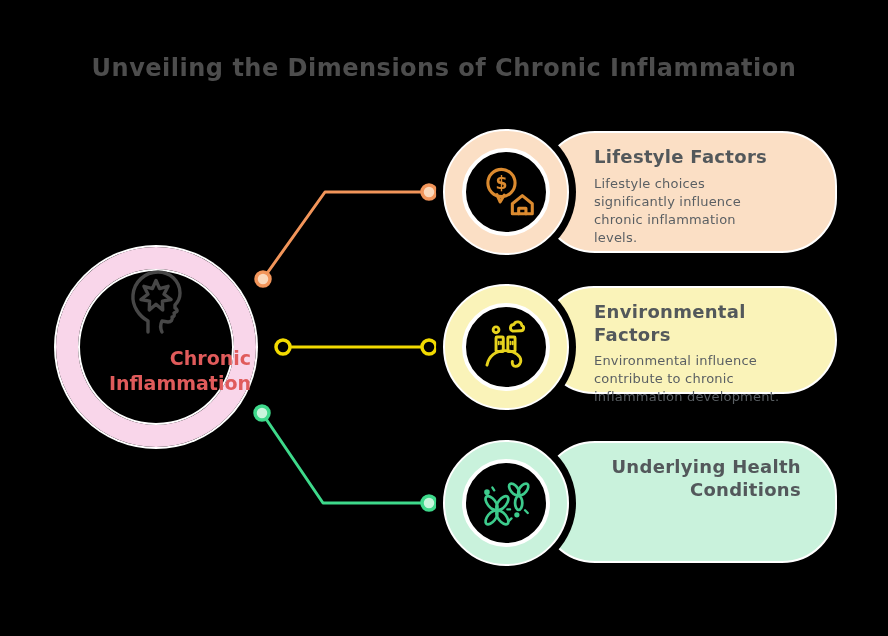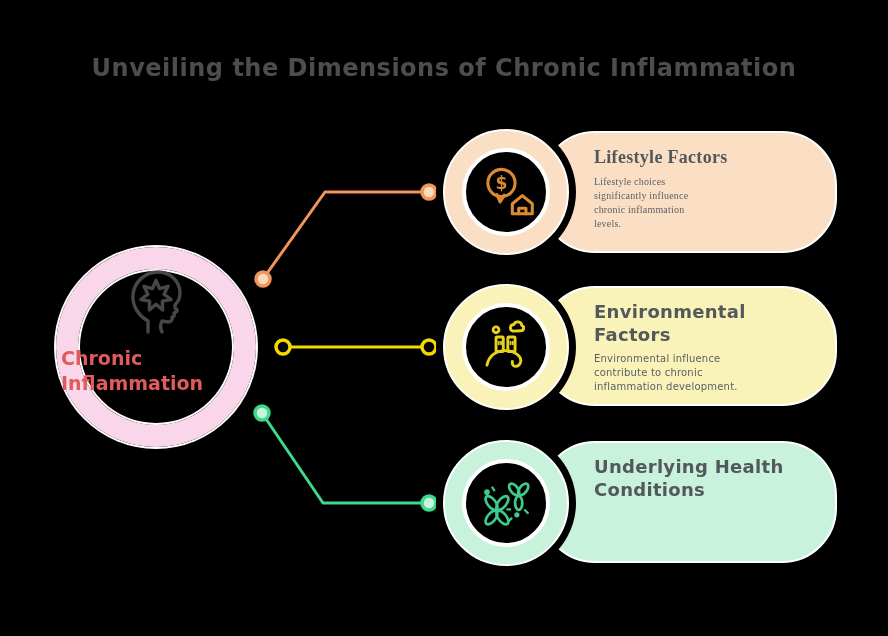--- a/index.html
+++ b/index.html
@@ -6,34 +6,34 @@
   .stage{position:relative;width:888px;height:636px;background:#000;overflow:hidden;
          font-family:"DejaVu Sans","Liberation Sans",sans-serif;}
   .page-title{position:absolute;top:54px;left:0;width:100%;margin:0;text-align:center;
               font-size:24px;font-weight:bold;color:#4D4D4D;letter-spacing:.5px;}
   .connectors{position:absolute;left:0;top:0;width:888px;height:636px;z-index:1;}
   
   .hub-ring{position:absolute;left:56px;top:247px;width:200px;height:200px;box-sizing:border-box;
             border-radius:50%;border:22px solid #F9D6EA;
             box-shadow:0 0 0 2px #FFFFFF, inset 0 0 0 2px #FFFFFF;z-index:2;}
   .hub-icon{position:absolute;left:118px;top:264px;z-index:3;}
-  .hub-label{position:absolute;left:61px;top:346px;width:190px;z-index:3;text-align:left;
+  .hub-label{position:absolute;left:61px;top:346px;width:190px;z-index:3;text-align:right;
              font-size:19px;font-weight:bold;color:#E05B5B;line-height:1.32;white-space:pre-line;}
   
   .card{position:absolute;left:540px;width:297px;box-sizing:border-box;z-index:2;
         border:2px solid #fff;border-radius:55px;padding:13px 34px 10px 52px;}
-  .card--1{top:131px;height:122px;font-family:Liberation Serif, serif;}
-  .card--2{top:286px;height:120px;}
+  .card--1{top:131px;height:122px;}
+  .card--2{top:286px;height:108px;}
   .card--3{top:441px;height:122px;}
   .card--peach{background:#FBDFC5;}
   .card--yellow{background:#FAF3B9;}
-  .card--mint{background:#C9F2DC;}
+  .card--mint{background:#C9F2DC;text-align:right;}
   .card-title{margin:0;font-size:18px;font-weight:bold;color:#53585B;line-height:1.25;
               letter-spacing:.3px;white-space:pre-line;}
-  .card-desc{margin:6px 0 0;font-size:10px;color:#5A5F63;line-height:1.4;
+  .card-desc{margin:6px 0 0;font-size:13px;color:#5A5F63;line-height:1.4;
              letter-spacing:.2px;white-space:pre-line;}
   
   .badge{position:absolute;left:443px;width:126px;height:126px;box-sizing:border-box;z-index:3;
          border:2px solid #fff;border-radius:50%;box-shadow:0 0 0 7px #000;
          display:flex;align-items:center;justify-content:center;}
   .badge--1{top:129px;}
   .badge--2{top:284px;}
   .badge--3{top:440px;}
   .badge-inner{width:88px;height:88px;box-sizing:border-box;background:#000;border:4px solid #fff;
                border-radius:50%;display:flex;align-items:center;justify-content:center;}

